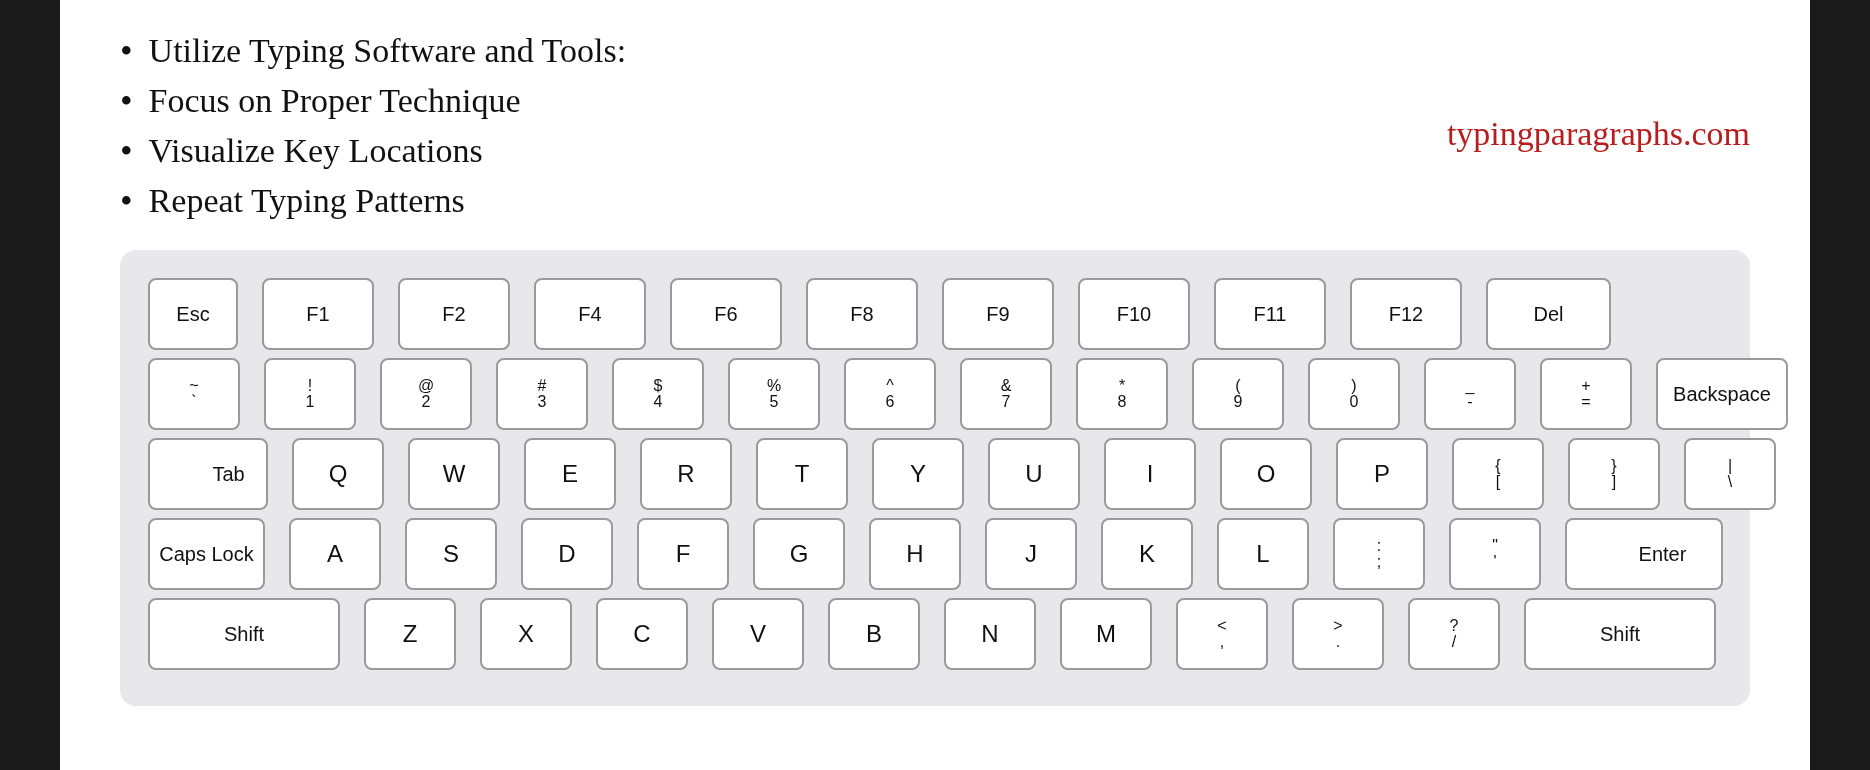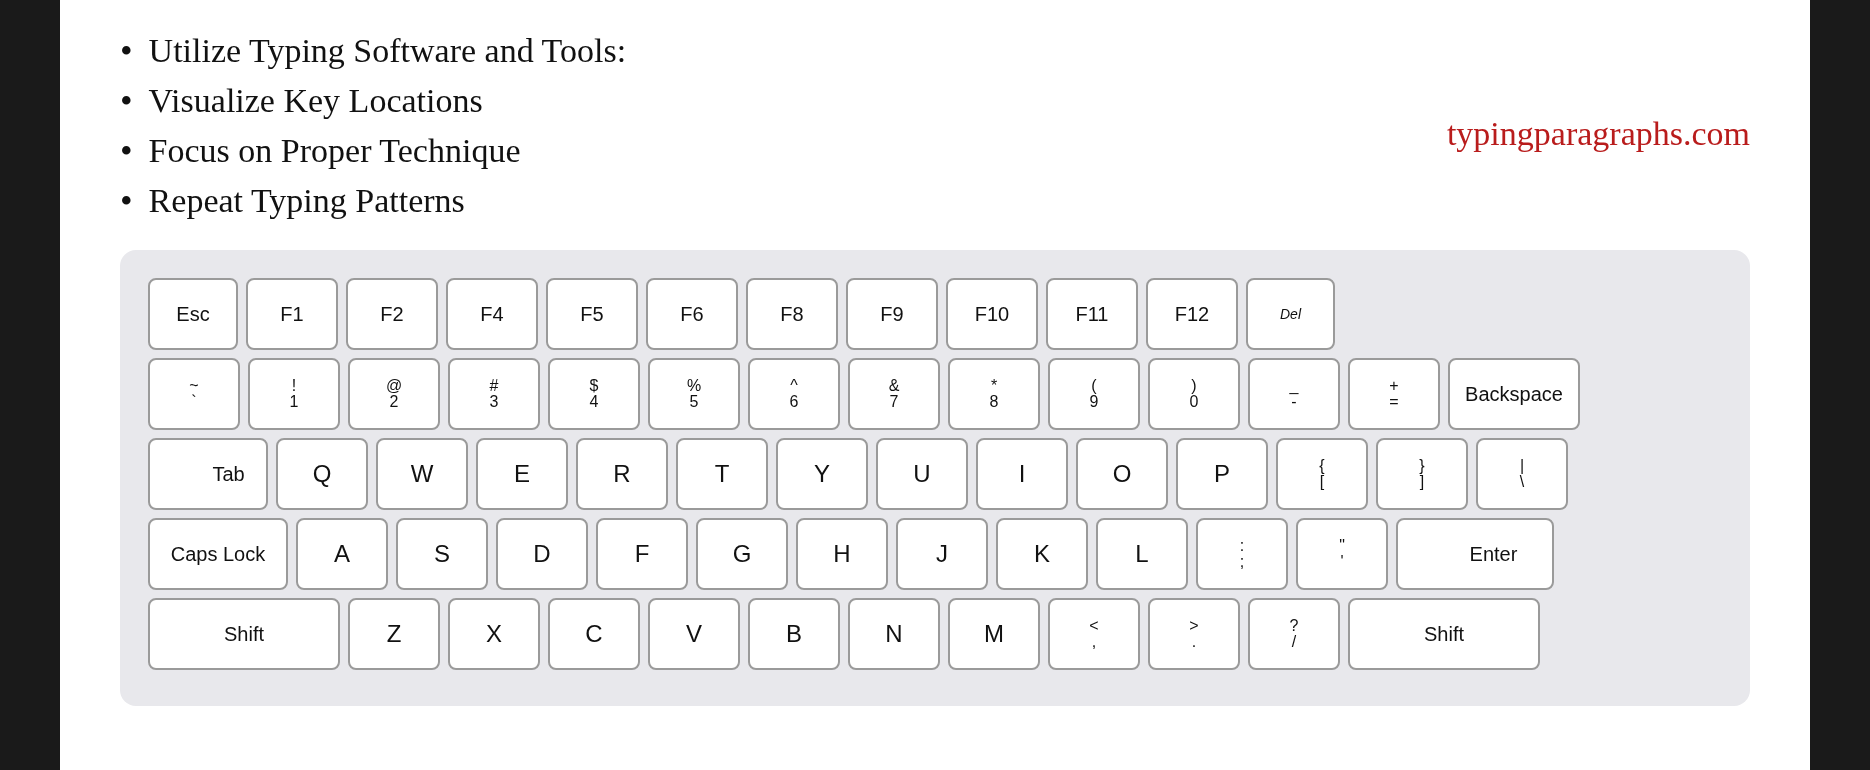--- a/index.html
+++ b/index.html
@@ -75,21 +75,21 @@
     
     .keyboard-container {
       background: #e8e8ec;
       border-radius: 16px;
       padding: 28px 28px 28px 28px;
       margin-top: 10px;
     }
 
     .keyboard-row {
       display: flex;
-      gap: 8px;
+      gap: 24px;
       margin-bottom: 8px;
     }
 
     .key {
       background: #ffffff;
       border: 2px solid #9a9a9a;
       border-radius: 8px;
       display: flex;
       flex-direction: column;
       align-items: center;
@@ -109,36 +109,36 @@
       font-size: 16px;
       line-height: 1;
     }
     .key .bottom-char {
       font-size: 16px;
       line-height: 1;
     }
 
     
     .key-esc { width: 90px; font-size: 20px; }
-    .key-f { width: 92px; font-size: 20px; }
-    .key-del { width: 89px; font-size: 14px; font-style: italic; }
+    .key-f { width: 112px; font-size: 20px; }
+    .key-del { width: 125px; font-size: 20px; }
 
     
     .key-num { width: 92px; }
     .key-backspace { width: 132px; font-size: 20px; }
 
     
     .key-tab { width: 120px; font-size: 20px; padding-left: 47px; }
     .key-letter { width: 92px; font-size: 24px; font-weight: 400; }
     .key-bracket-open { width: 92px; }
     .key-bracket-close { width: 92px; }
     .key-backslash { width: 92px; }
 
     
-    .key-capslock { width: 140px; font-size: 20px; }
+    .key-capslock { width: 117px; font-size: 20px; }
     .key-semicolon { width: 92px; }
     .key-quote { width: 92px; }
     .key-enter { width: 158px; font-size: 20px; padding-left: 43px; }
 
     
     .key-shift-left { width: 192px; font-size: 20px; }
     .key-shift-right { width: 192px; font-size: 20px; }
     .key-comma { width: 92px; }
     .key-period { width: 92px; }
     .key-slash { width: 92px; }
@@ -146,34 +146,33 @@
 </head>
 <body>
 
 <div class="left-bar"></div>
 <div class="right-bar"></div>
 
 <div class="content-area">
   <div class="top-section">
     <ul class="bullet-list">
     <li>Utilize Typing Software and Tools:</li>
+        <li>Focus on Proper Technique</li>
         <li>Visualize Key Locations</li>
-        <li>Focus on Proper Technique</li>
         <li>Repeat Typing Patterns</li>
       </ul>
     <div class="website-url">typingparagraphs.com</div>
   </div>
 
   <div class="keyboard-container">
     <div class="keyboard-row" id="row1">
         <div class="key key-esc">Esc</div>
         <div class="key key-f">F1</div>
         <div class="key key-f">F2</div>
         <div class="key key-f">F4</div>
-        <div class="key key-f">F5</div>
         <div class="key key-f">F6</div>
         <div class="key key-f">F8</div>
         <div class="key key-f">F9</div>
         <div class="key key-f">F10</div>
         <div class="key key-f">F11</div>
         <div class="key key-f">F12</div>
         <div class="key key-del">Del</div>
       </div>
     <div class="keyboard-row" id="row2">
         <div class="key key-num">

